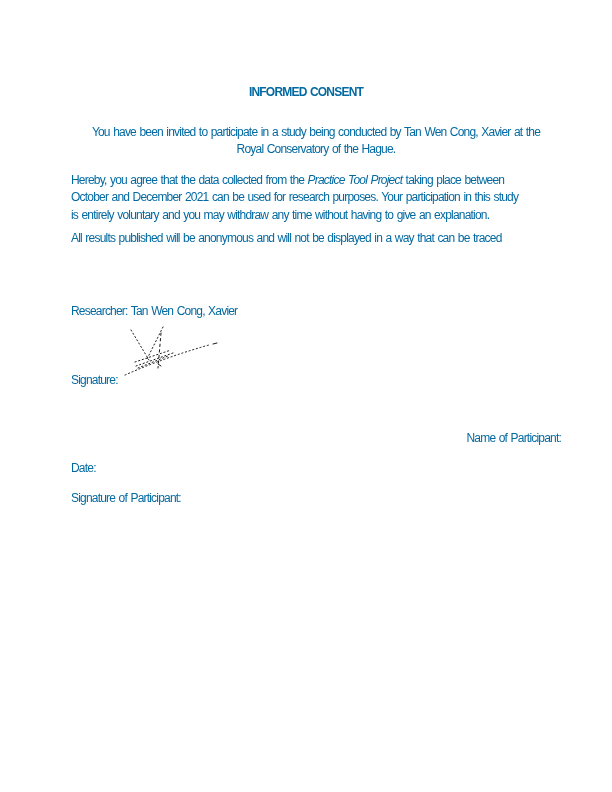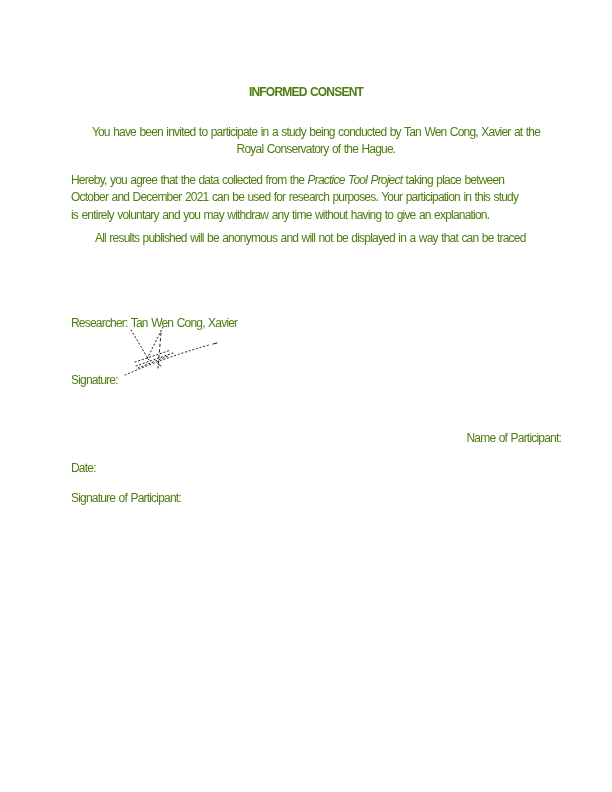--- a/index.html
+++ b/index.html
@@ -7,21 +7,21 @@
   .page {
     position: relative;
     width: 612px;
     height: 792px;
     margin: 0 auto;
     background: #ffffff;
     font-family: "Liberation Sans", "DejaVu Sans", sans-serif;
     font-size: 12px;
     letter-spacing: -0.8px;
     word-spacing: 0.9px;
-    color: #4d7c0f;
+    color: #0369a1;
     overflow: hidden;
   }
   .doc-title {
     position: absolute;
     top: 84px;
     left: 0;
     width: 100%;
     text-align: center;
     font-weight: bold;
     line-height: 17.3px;
@@ -29,22 +29,22 @@
   .para {
     position: absolute;
     left: 71px;
     width: 490px;
     line-height: 17.3px;
   }
   .line { white-space: nowrap; }
   .italic { font-style: italic; }
   .p1 { top: 124px; text-align: center; }
   .p2 { top: 172px; }
-  .p3 { top: 230px; margin-left: 24px; }
-  .researcher-line { top: 315px; }
+  .p3 { top: 230px; }
+  .researcher-line { top: 303px; }
   .signature-label { top: 372px; }
   .name-label { top: 430px; text-align: right; }
   .date-label { top: 460px; }
   .sig-participant-label { top: 490px; }
   .signature-scribble {
     position: absolute;
     left: 118px;
     top: 316px;
     width: 104px;
     height: 66px;

